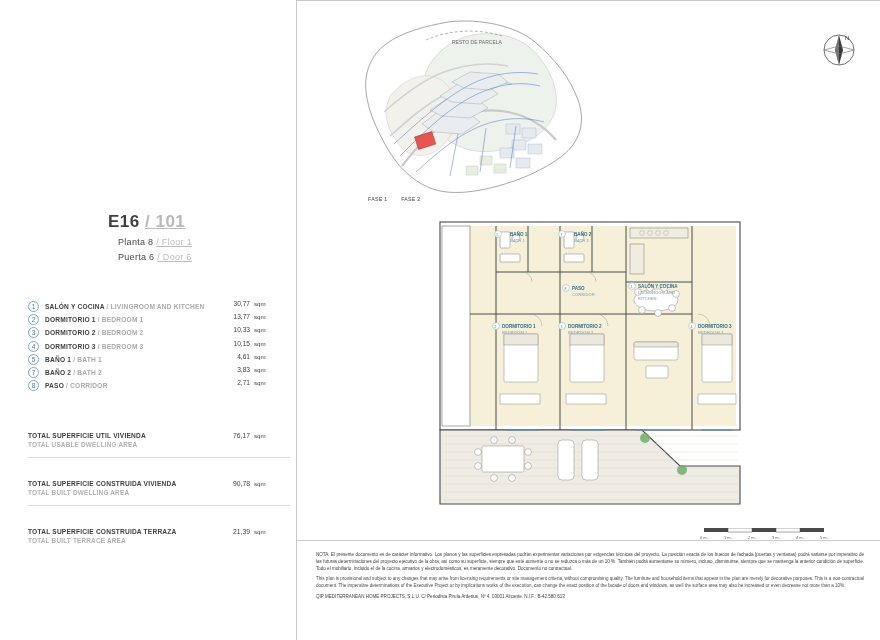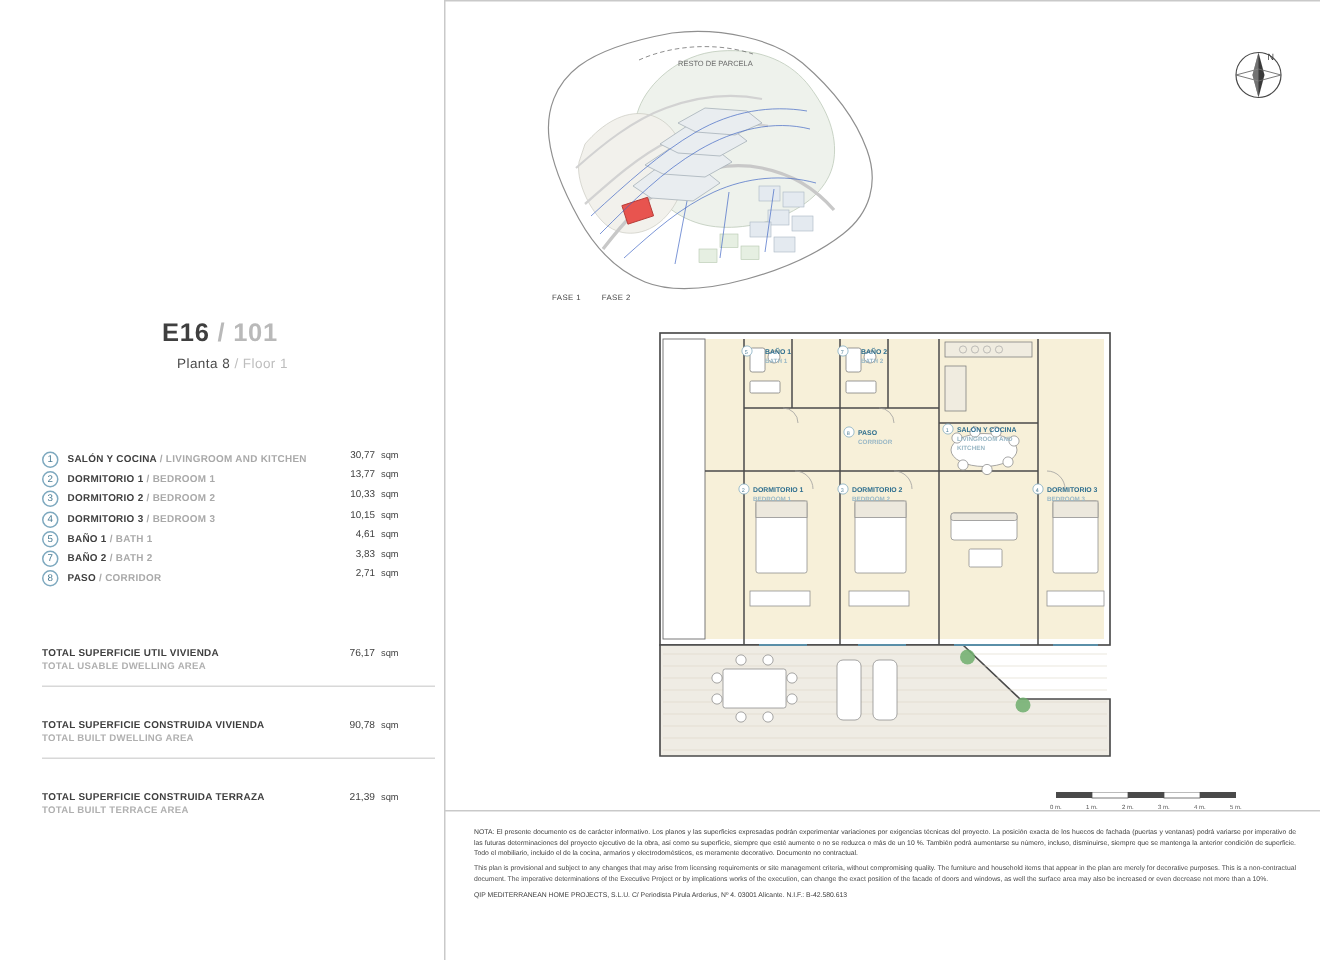--- a/index.html
+++ b/index.html
@@ -40,31 +40,31 @@
     font-size:5.2px; letter-spacing:.3px; color:#444;
   }
   .phase-labels span { margin-right:12px; }
 
   
   .title-block { position:absolute; left:0; top:212px; width:296px; }
   .unit-line {
     text-align:left; padding-left:108px;
     font-size:17px; font-weight:bold; color:#3f3f3f; letter-spacing:.5px;
   }
-  .unit-line .num { color:#b9b9b9; font-weight:bold; }
+  .unit-line .num { color:#b9b9b9; font-weight:bold;text-decoration:underline; }
   .block-line {
     padding-left:80px; margin-top:10px;
     font-size:11.5px; font-weight:bold; color:#3f3f3f; letter-spacing:.6px;
   }
   .block-line .alt { color:#b9b9b9; font-weight:bold; }
   .floor-line, .door-line {
     padding-left:118px; margin-top:5px;
     font-size:9px; color:#4a4a4a; letter-spacing:.3px;
   }
-  .floor-line .alt, .door-line .alt { color:#bdbdbd; }
+  .floor-line .alt, .door-line .alt { color:#bdbdbd;text-decoration:underline; }
 
   
   .schedule { position:absolute; left:28px; top:300px; width:262px; }
   .row { display:flex; align-items:center; height:13.2px; }
   .bullet {
     width:11px; height:11px; border-radius:50%;
     background:#ffffff; border:1px solid #7ea9bf;
     color:#4a7c94; font-size:6.5px; line-height:9.5px; text-align:center;
     margin-right:6px; flex:0 0 auto;
   }
@@ -190,20 +190,24 @@
   </div>
 
   <div class="title-block">
     <div class="unit-line">
       <span>E16</span>
       <span class="num">/ <span>101</span></span>
     </div>
     <div class="floor-line">
       <span>Planta 8</span>
       <span class="alt">/ Floor  1</span>
+    </div>
+    <div class="door-line">
+      <span>Puerta 6</span>
+      <span class="alt">/ Door  6</span>
     </div>
   </div>
 
   <div class="schedule">
 
     <div class="rowwrap">
       <div class="row">
         <div class="bullet">1</div>
         <div class="rname">
           <span>SALÓN Y COCINA</span>

